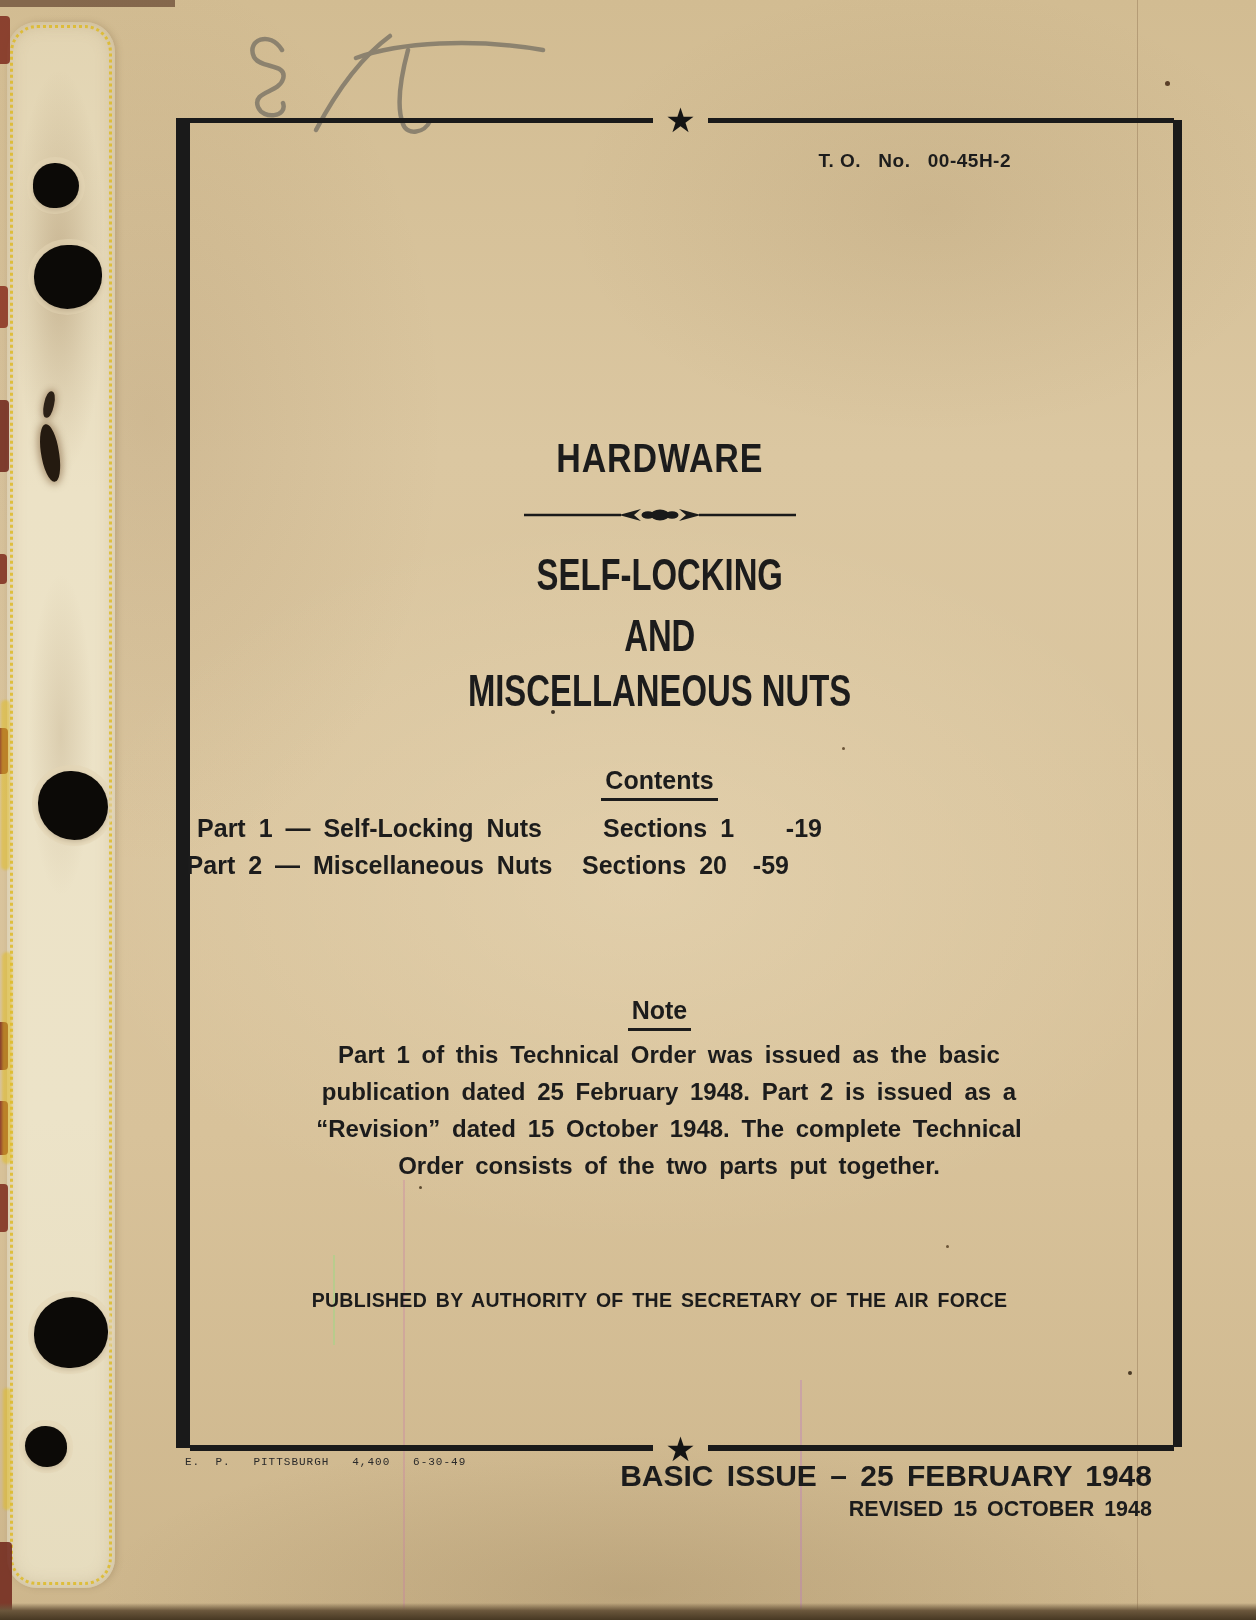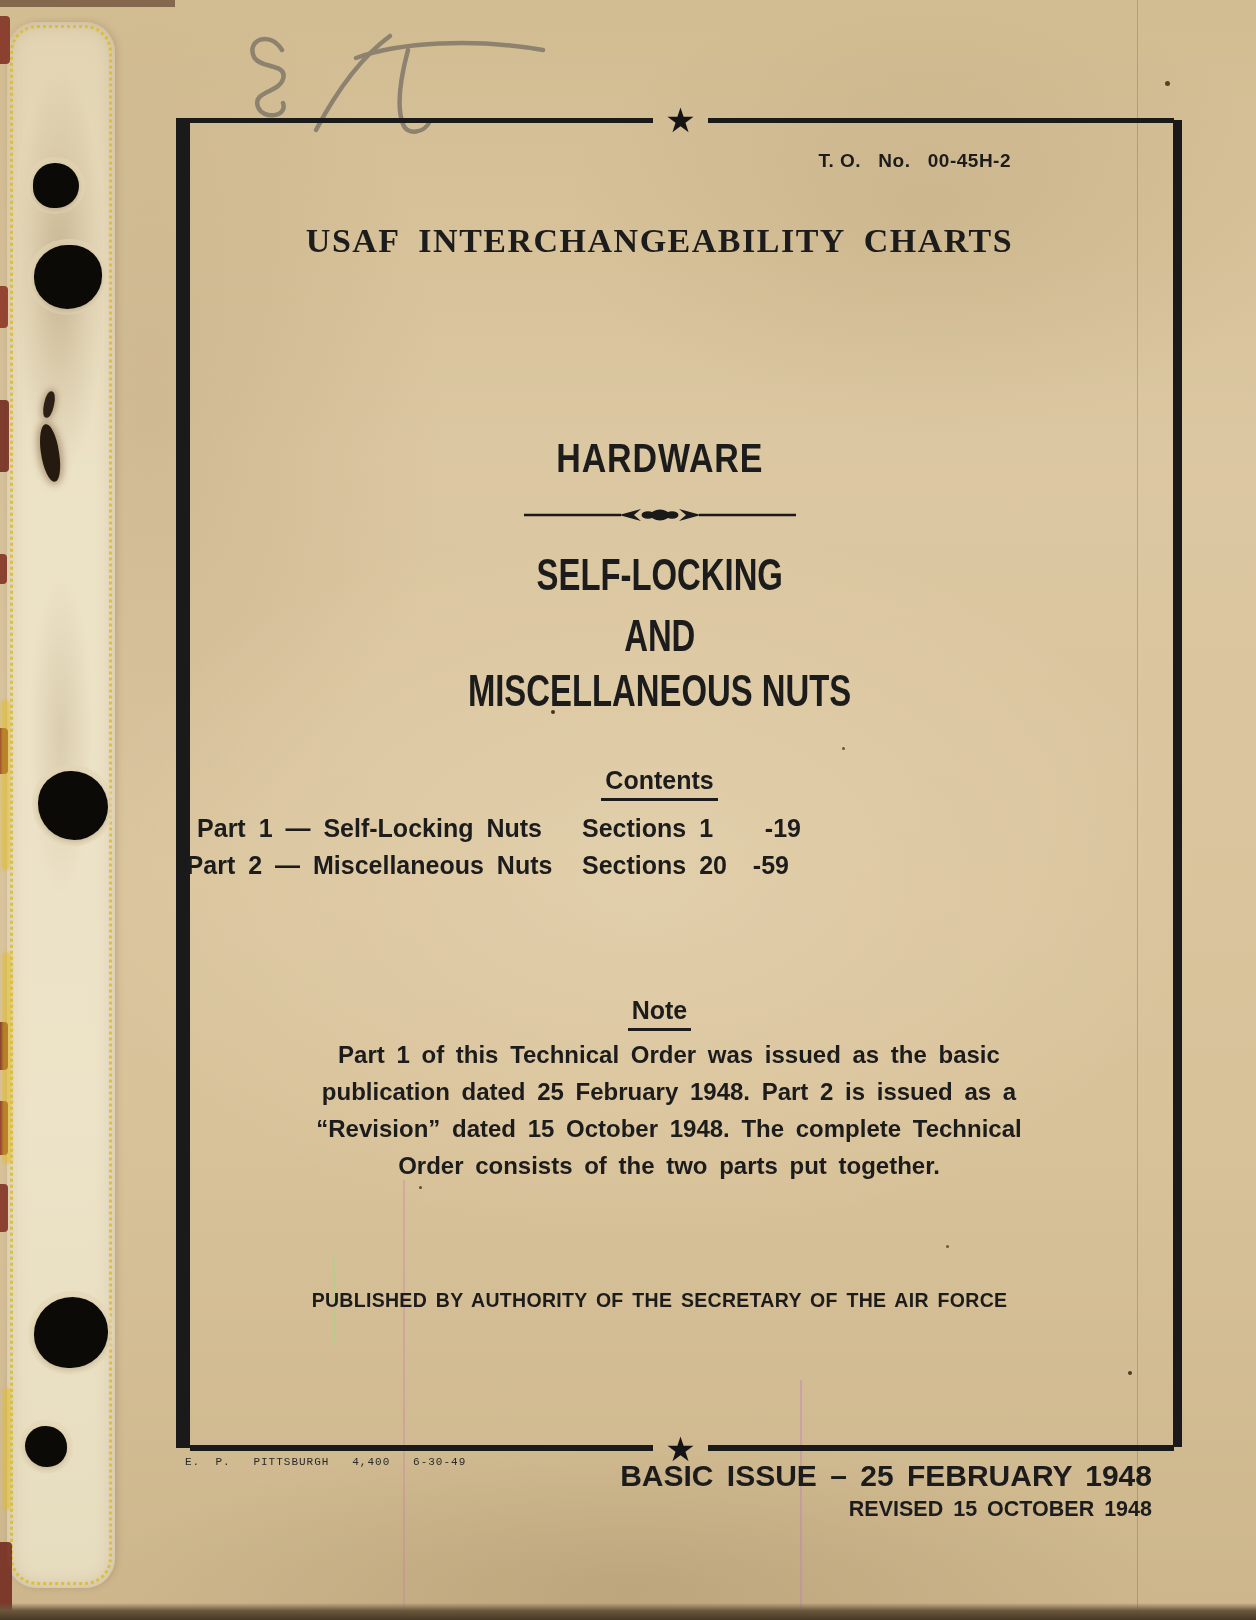--- a/index.html
+++ b/index.html
@@ -102,21 +102,21 @@
   .cond-sm{display:inline-block;transform:scaleX(.85);transform-origin:center;white-space:nowrap;}
   .hardware{top:436px;font-weight:700;font-size:40px;letter-spacing:1px;}
   .divider{top:507px;}
   .subject1{top:549px;font-weight:700;font-size:45px;}
   .subject2{top:610px;font-weight:700;font-size:45px;}
   .subject3{top:665px;font-weight:700;font-size:45px;}
   .contents-head{top:766px;font-weight:700;font-size:25px;}
   .underlined{display:inline-block;border-bottom:3px solid #1c1c1c;padding:0 4px 3px 4px;}
   .c-row{position:absolute;left:223px;display:flex;font-weight:700;font-size:25px;
     word-spacing:6px;text-align:left;}
-  .c-row-1{top:814px;}
+  .c-row-1{top:814px;gap:21px;}
   .c-row-2{top:851px;}
   .c-part{width:425px;}
   .c-sections{white-space:pre;}
   .note-head{top:996px;font-weight:700;font-size:25px;}
   .note-body{top:1036px;left:143px !important;width:738px !important;text-align:center;
     font-weight:700;font-size:24px;line-height:37px;word-spacing:5px;}
   .authority{top:1289px;font-weight:700;font-size:19.5px;word-spacing:3px;letter-spacing:.3px;}
   .imprint{position:absolute;left:185px;top:1456px;font-family:Liberation Mono, monospace;
     font-size:11px;white-space:pre;color:#2a2a2a;letter-spacing:1px;}
   .issue-line{position:absolute;right:104px;top:1459px;font-weight:700;font-size:30px;
@@ -182,21 +182,20 @@
     <div class="f-bot-l"></div>
     <div class="f-bot-r"></div>
     <div class="f-star f-star-top">★</div>
     <div class="f-star f-star-bot">★</div>
   </div>
 
   <div class="abs content ink">
 
     <span class="to-number">T. O.   No.   00-45H-2</span>
 
-    <div class="doc-title">USAF INTERCHANGEABILITY CHARTS</div>
 
 
 
     <div class="hardware">
       <span class="cond-sm">HARDWARE</span>
     </div>
 
     <div class="divider">
       <svg width="272" height="16" viewBox="0 0 272 16">
         <g fill="#1a1a1a" stroke="#1a1a1a">

